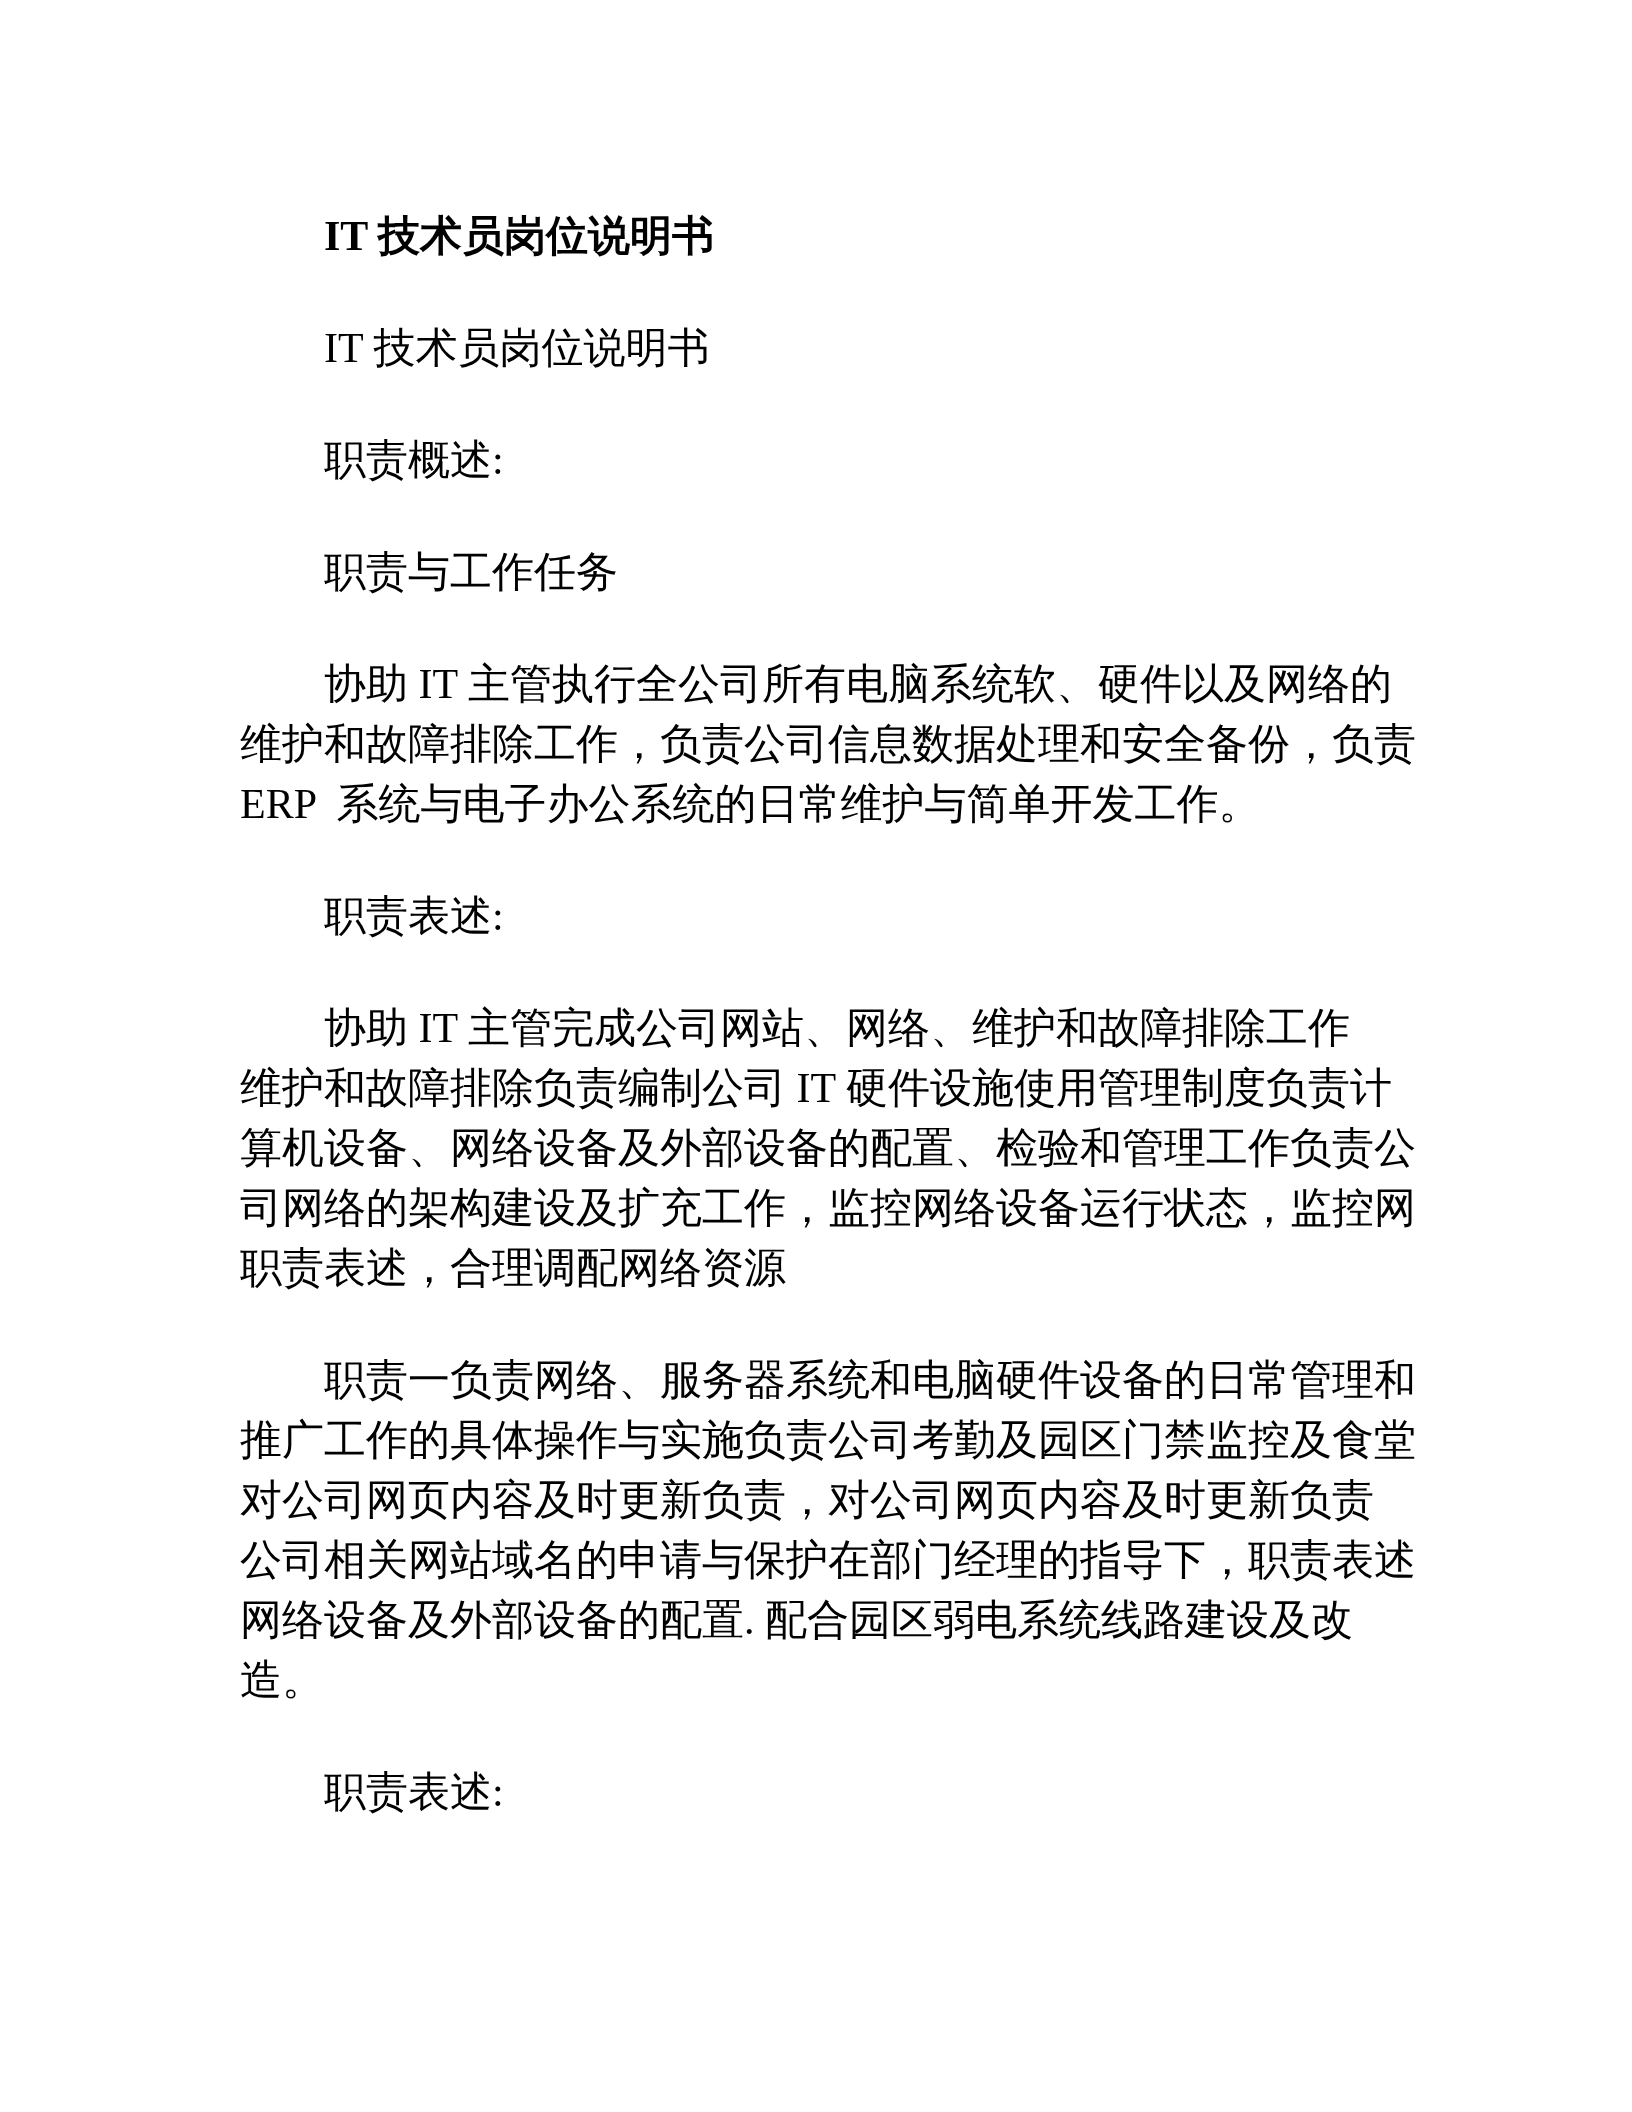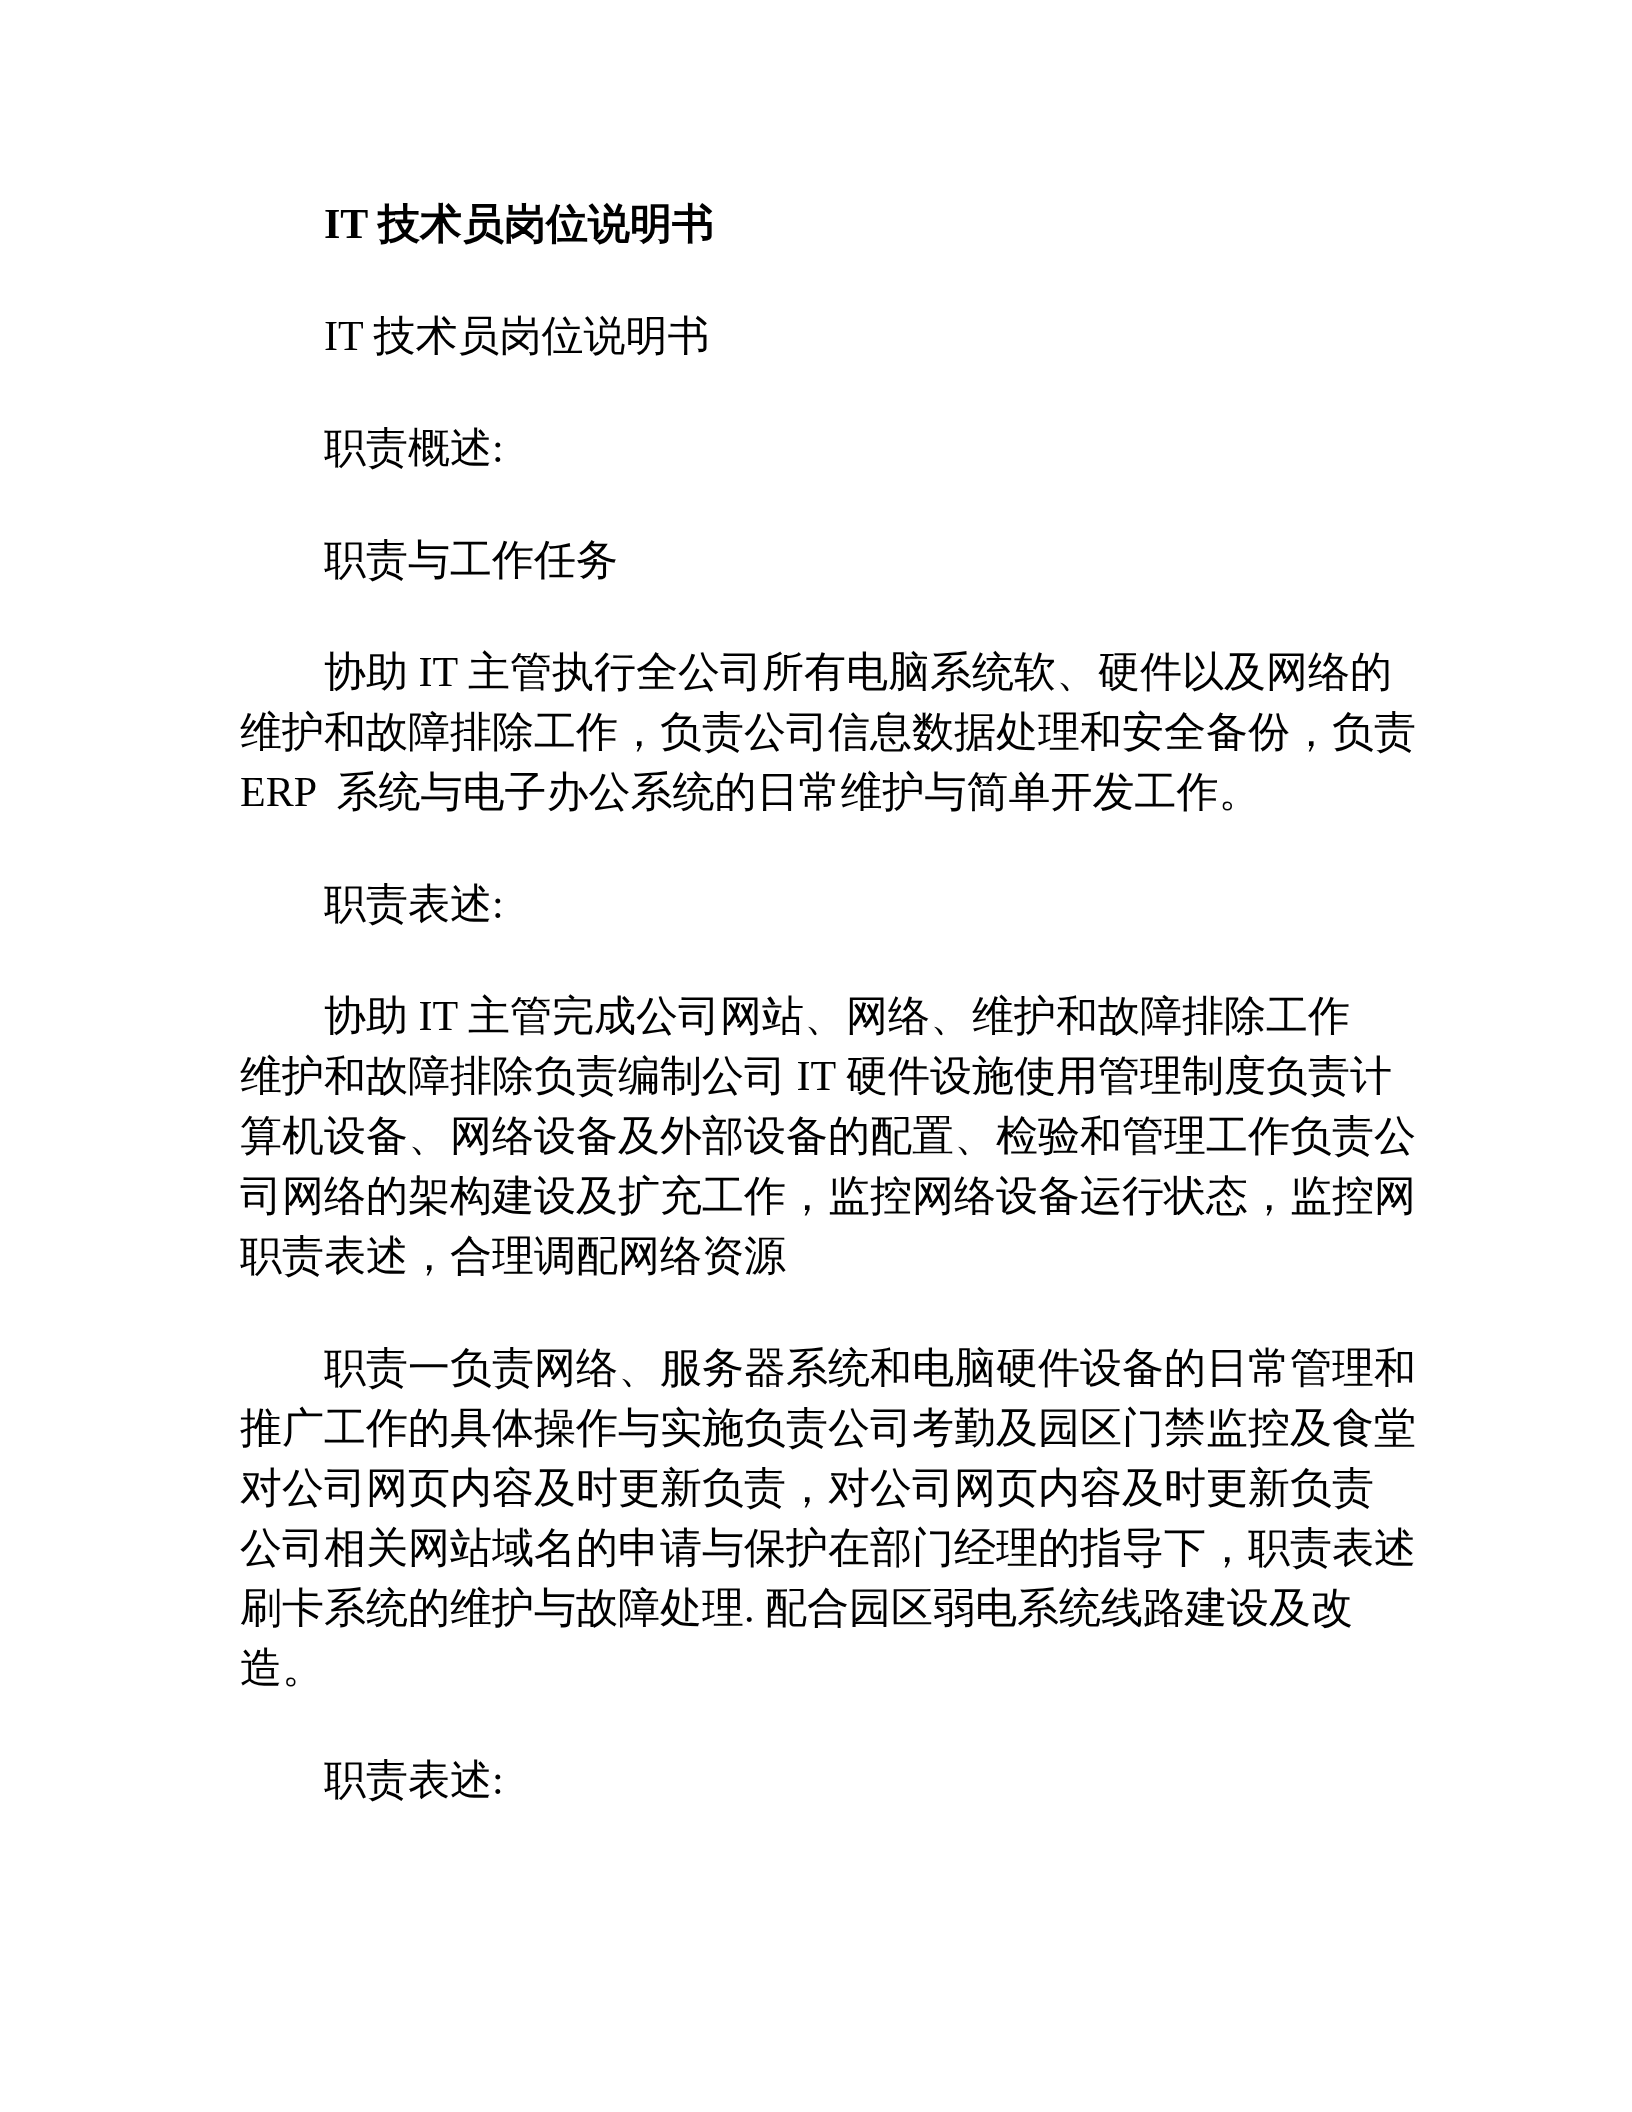--- a/index.html
+++ b/index.html
@@ -13,21 +13,21 @@
   }
   .page {
     box-sizing: border-box;
     width: 1632px;
     height: 2112px;
     padding: 190px 240px 0 240px;
   }
   .block {
     font-size: 42px;
     line-height: 60px;
-    margin: 4px 0 52px 0;
+    margin: 16px 0 52px 0;
   }
   .block .tline {
     white-space: pre;
   }
   
   .block .tline:first-child {
     text-indent: 2em;
   }
   .title-block {
     font-weight: bold;
@@ -70,21 +70,21 @@
       <div class="tline">算机设备、网络设备及外部设备的配置、检验和管理工作负责公</div>
       <div class="tline">司网络的架构建设及扩充工作，监控网络设备运行状态，监控网</div>
       <div class="tline">职责表述，合理调配网络资源</div>
     </div>
 
   <div class="block">
       <div class="tline">职责一负责网络、服务器系统和电脑硬件设备的日常管理和</div>
       <div class="tline">推广工作的具体操作与实施负责公司考勤及园区门禁监控及食堂</div>
       <div class="tline">对公司网页内容及时更新负责，对公司网页内容及时更新负责</div>
       <div class="tline">公司相关网站域名的申请与保护在部门经理的指导下，职责表述</div>
-      <div class="tline">刷卡系统的维护与故障处理. 配合园区弱电系统线路建设及改</div>
+      <div class="tline">网络设备及外部设备的配置. 配合园区弱电系统线路建设及改</div>
       <div class="tline">造。</div>
     </div>
 
   <div class="block">
       <div class="tline">职责表述:</div>
     </div>
 
 </div>
 
 </body></html>

